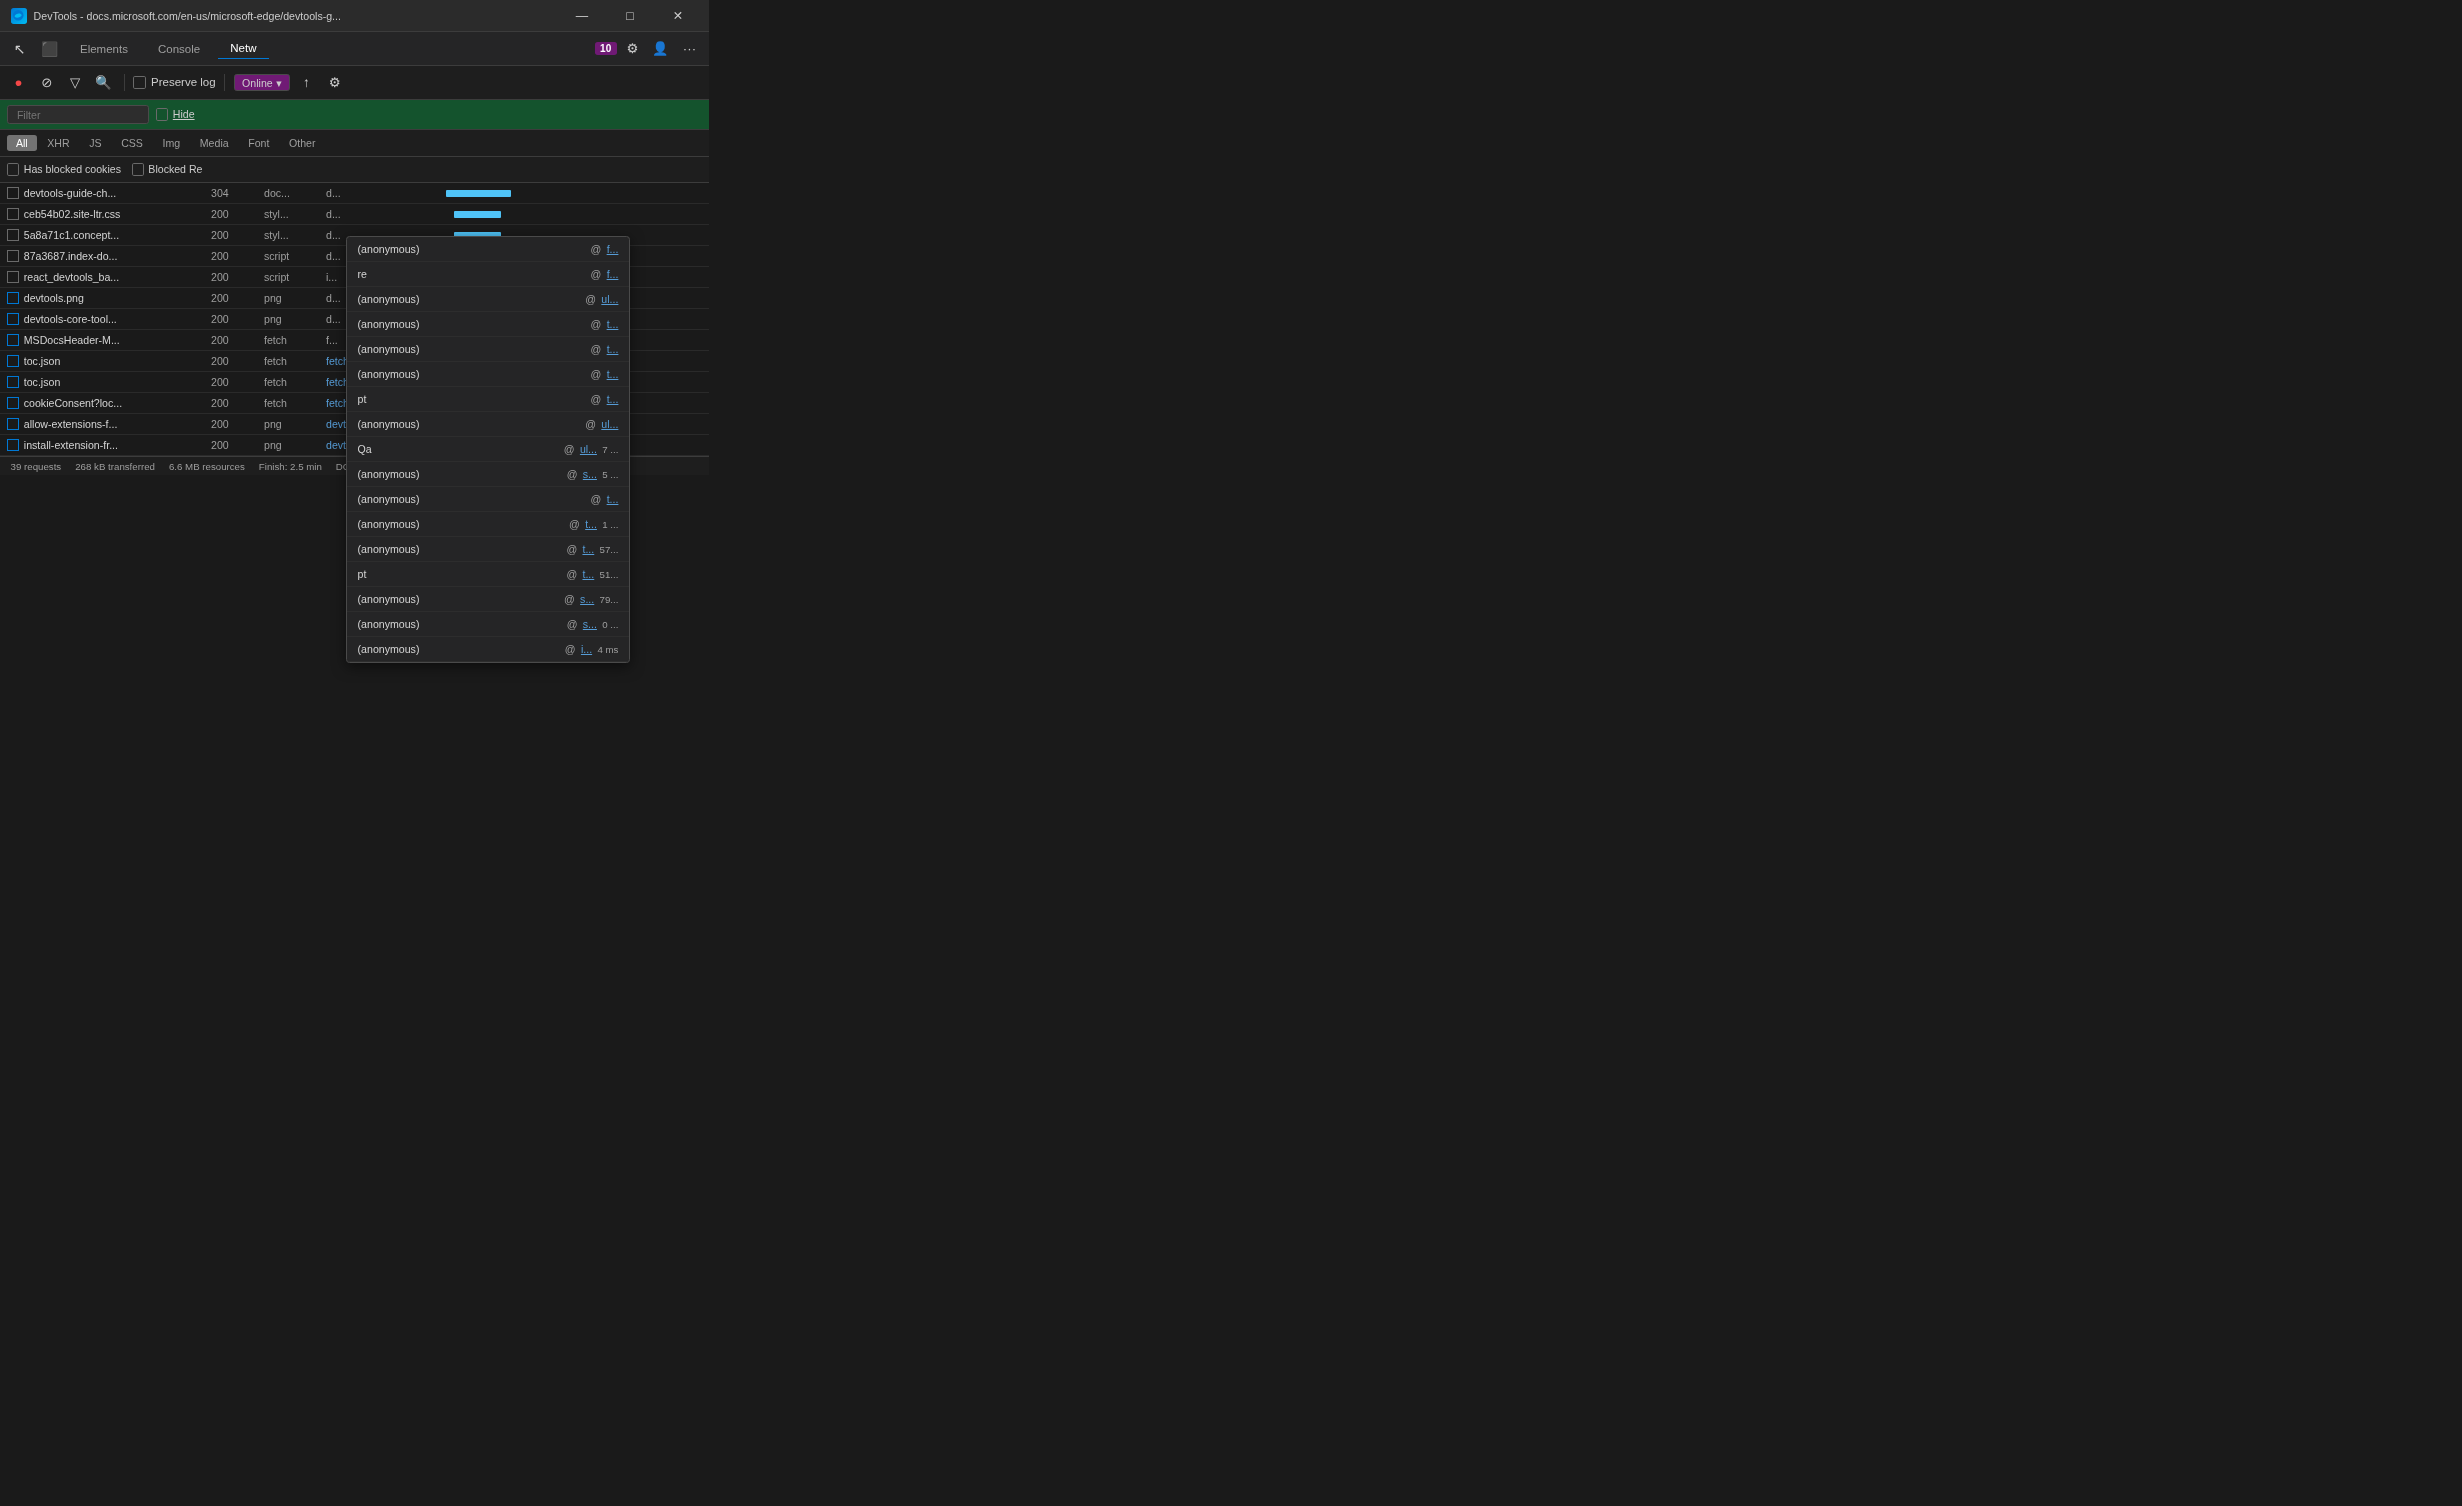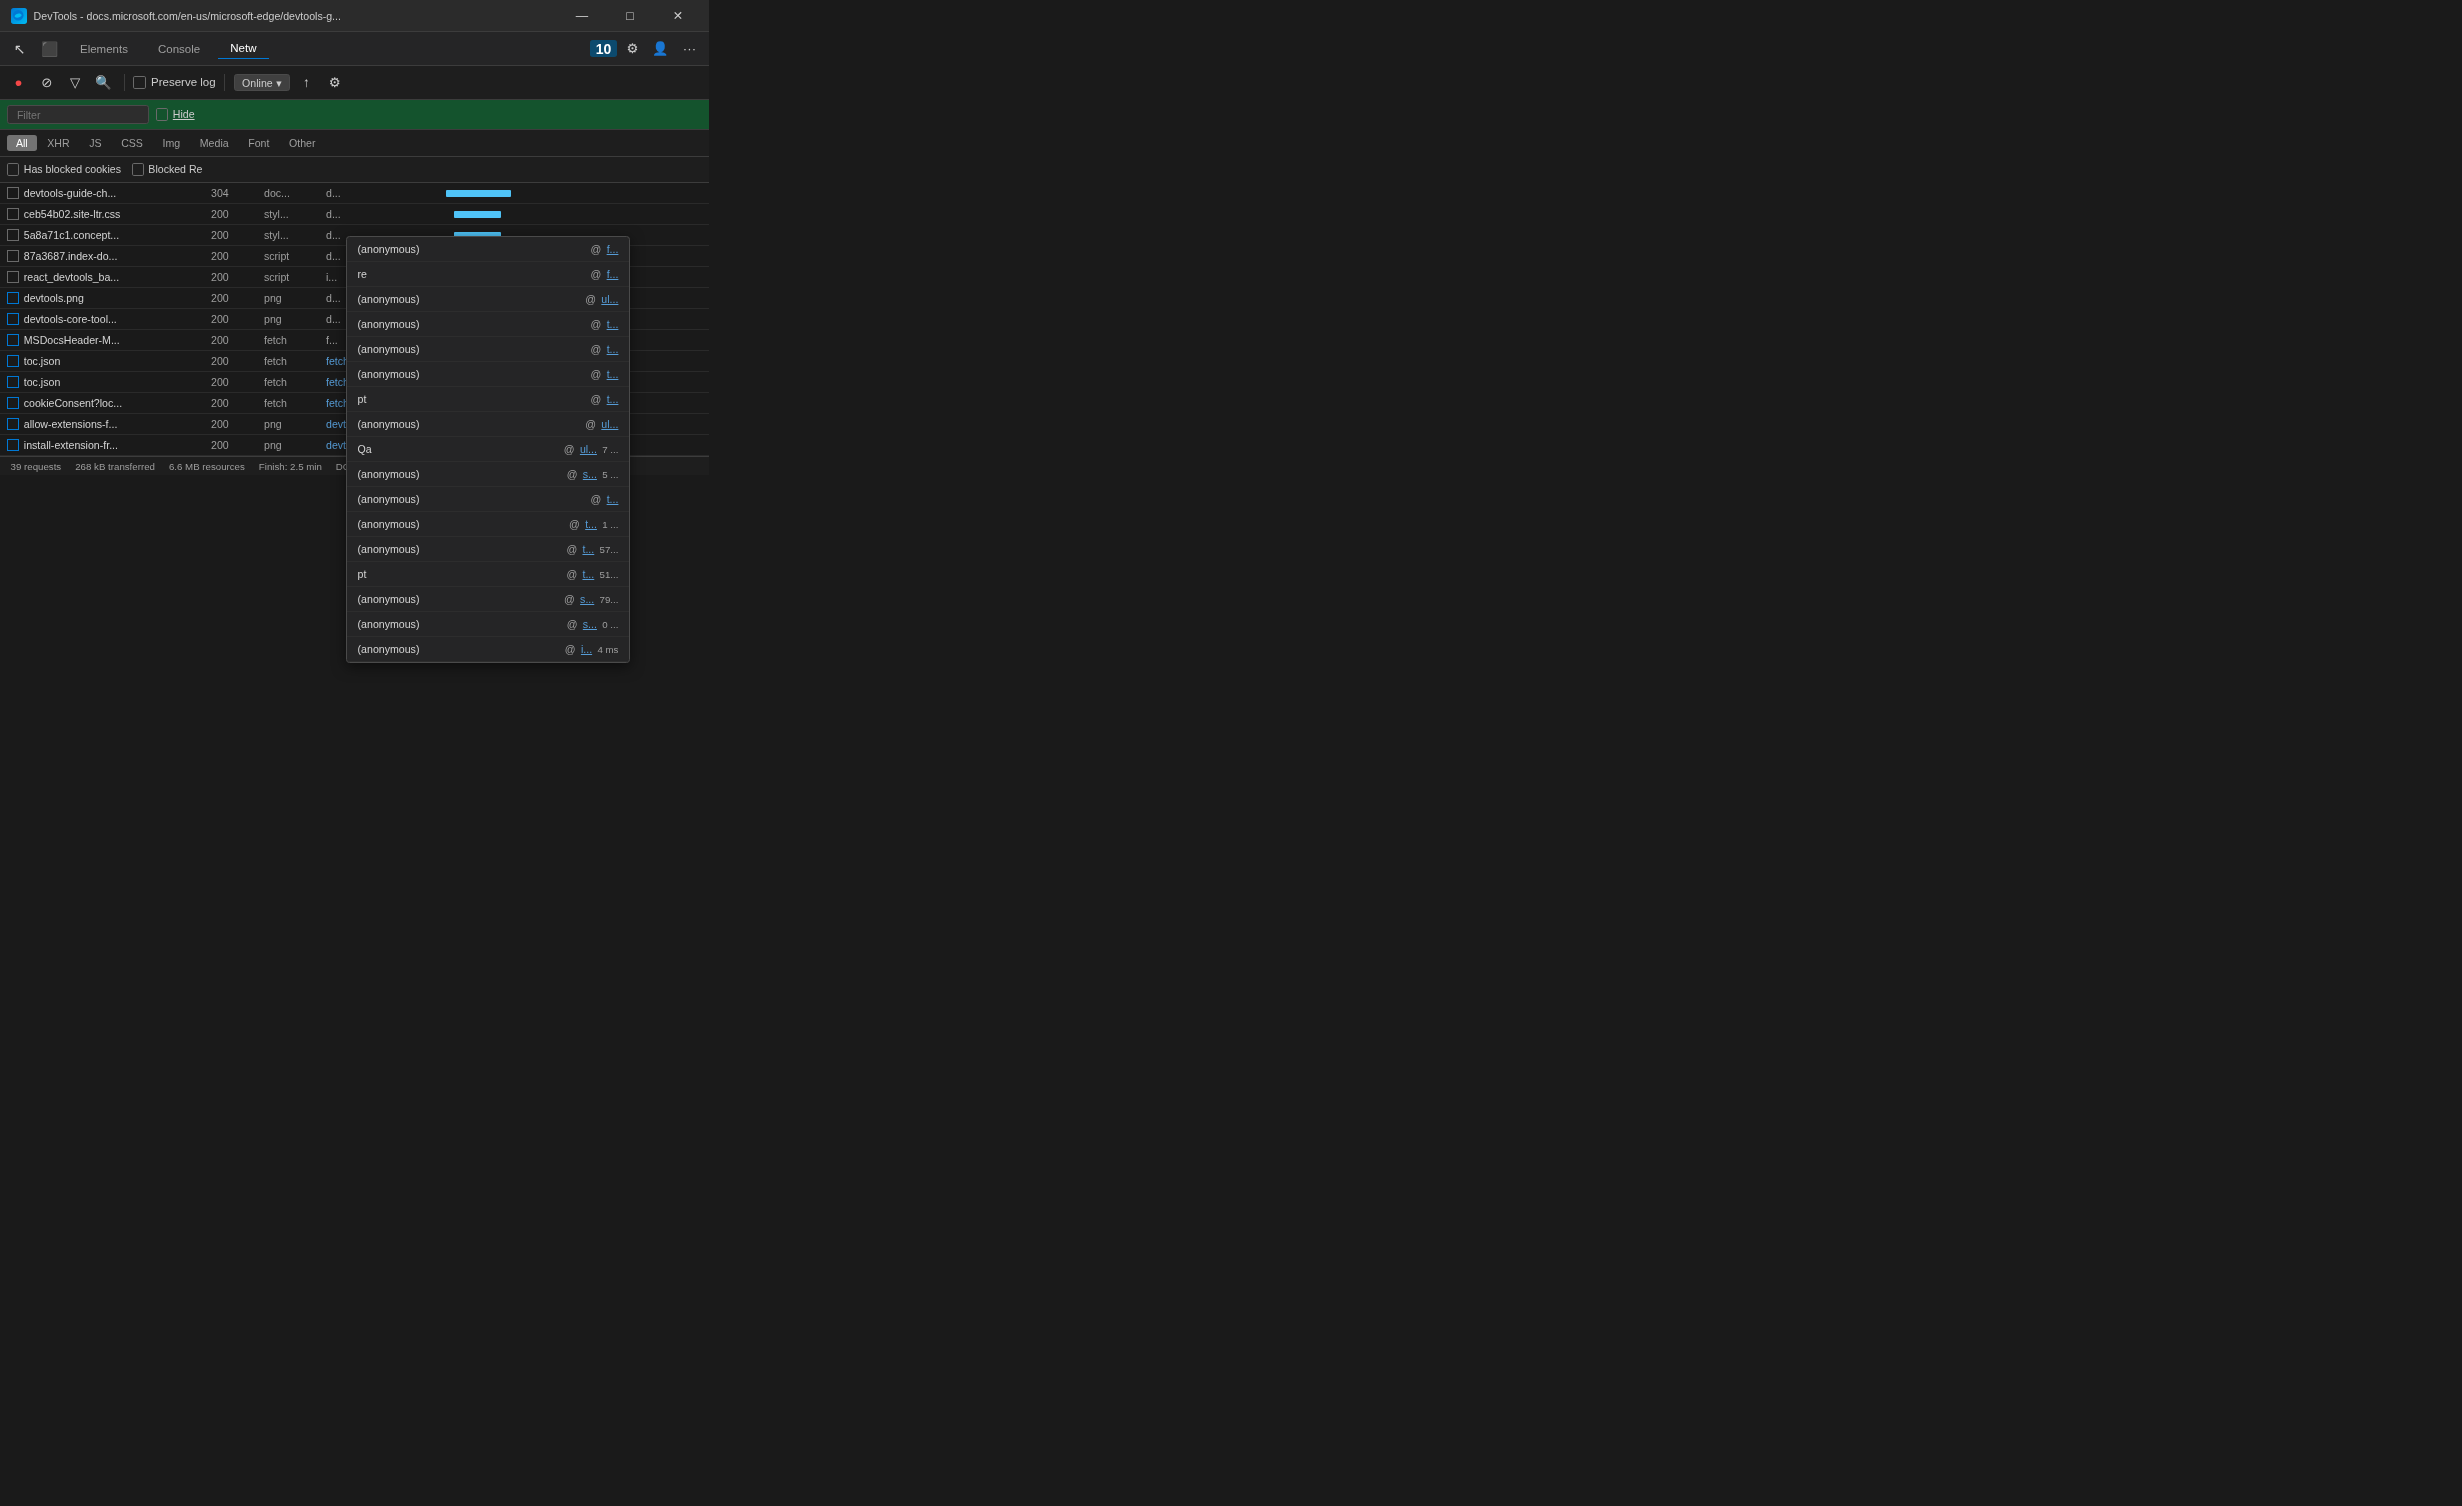--- a/index.html
+++ b/index.html
@@ -97,25 +97,25 @@
     .tab.active {
       color: #ffffff;
       border-bottom: 1.8px solid #0078d4;
     }
     .tab-bar-right {
       display: flex;
       align-items: center;
       gap: 3.5px;
     }
     .badge {
-      background: #0c4a6e;
+      background: #701a75;
       color: white;
       border-radius: 2.7px;
       padding: 0.9px 5.3px;
-      font-size: 14px;
+      font-size: 10px;
       font-weight: bold;
     }
     .icon-btn {
       width: 25px;
       height: 25px;
       display: flex;
       align-items: center;
       justify-content: center;
       cursor: pointer;
       border-radius: 2.7px;
@@ -168,21 +168,21 @@
       margin: 0 3.5px;
     }
     .network-throttle {
       display: flex;
       align-items: center;
       gap: 3.5px;
       color: #cccccc;
       font-size: 10.6px;
     }
     .select-btn {
-      background: #404040;
+      background: #701a75;
       border: 0.9px solid #4a4a4a;
       color: #cccccc;
       padding: 1.8px 7px;
       border-radius: 2.7px;
       display: flex;
       align-items: center;
       gap: 3.5px;
       cursor: pointer;
       font-size: 10.6px;
     }

